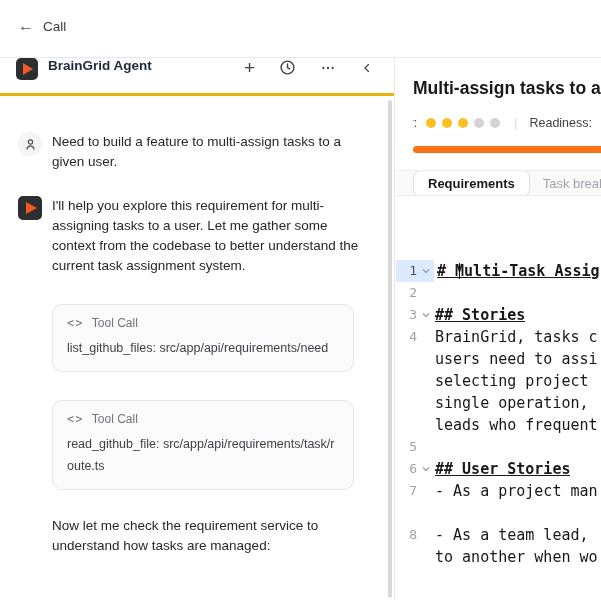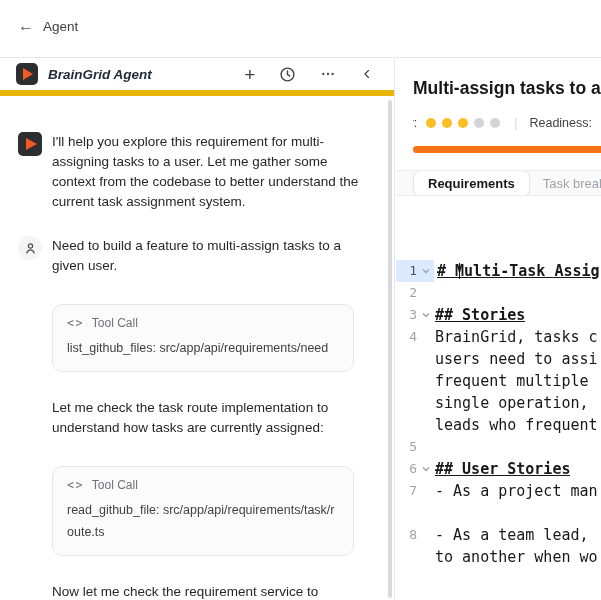--- a/index.html
+++ b/index.html
@@ -7,21 +7,21 @@
   .stage { position:relative; width:601px; height:600px; overflow:hidden; background:#fff; color:#27272a; }
 
   
   .back-btn { position:absolute; top:18px; left:18px; display:flex; align-items:center; gap:9px;
               font-size:13.5px; color:#3f3f46; cursor:pointer; }
   .back-btn .arr { font-size:16px; line-height:1; color:#52525b; }
 
   
   .agent-panel { position:absolute; left:0; top:57px; width:395px; height:543px;
                  border-top:1px solid #e5e7eb; border-right:1px solid #e5e7eb; background:#fff; overflow:hidden; }
-  .agent-header { height:38px; display:flex; align-items:center; padding:0 16px; border-bottom:6px solid #eab308;font-style:italic; }
+  .agent-header { height:38px; display:flex; align-items:flex-start; padding:0 16px; border-bottom:3px solid #eab308; }
   .logo { width:22px; height:22px; border-radius:5px; background:#2e2e30; display:flex; align-items:center; justify-content:center; flex:none; }
   .logo .tri { width:0; height:0; border-left:10px solid #f05a23; border-top:6px solid transparent; border-bottom:6px solid transparent; margin-left:2px; }
   .agent-title { font-size:13.5px; font-weight:700; color:#1f2937; margin-left:10px; flex:1; }
   .hdr-icons { display:flex; align-items:center; gap:24px; margin-right:4px; }
   .hdr-icons .ic { cursor:pointer; display:flex; align-items:center; color:#3f3f46; }
   .plus-ic { font-size:19px; font-weight:400; line-height:1; }
 
   .chat { padding:36px 24px 0 18px; }
   .msg { display:flex; gap:10px; margin-bottom:24px; }
   .msg-text { font-size:13.5px; line-height:20px; color:#27272a; width:324px; }
@@ -68,21 +68,21 @@
   .cursor-bar { position:absolute; left:0; top:3px; width:1.5px; height:16px; background:#111; }
   .code-text.caret { padding-left:3px; }
 </style>
 </head>
 <body>
 
 <div class="stage">
 
   <div class="back-btn">
     <span class="arr">←</span>
-    <span>Agent</span>
+    <span>Call</span>
   </div>
 
   <div class="agent-panel">
     <div class="agent-header">
       <span class="logo">
           <span class="tri"></span>
         </span>
       <span class="agent-title">BrainGrid Agent</span>
       <span class="hdr-icons">
         <span class="ic plus-ic">+</span>
@@ -103,45 +103,44 @@
           <svg width="14" height="14" viewBox="0 0 24 24" fill="none" stroke="#3f3f46" stroke-width="2" stroke-linecap="round" stroke-linejoin="round">
               <polyline points="14.5,6 8.5,12 14.5,18"></polyline>
             </svg>
         </span>
       </span>
     </div>
 
     <div class="chat">
 
       <div class="msg">
-        <span class="logo-sm">
-            <span class="tri"></span>
-          </span>
-        <div class="msg-text">I'll help you explore this requirement for multi-assigning tasks to a user. Let me gather some context from the codebase to better understand the current task assignment system.</div>
-      </div>
-
-      <div class="msg">
         <span class="avatar">
           <svg width="15" height="15" viewBox="0 0 24 24" fill="none" stroke="#52525b" stroke-width="2" stroke-linecap="round">
               <circle cx="12" cy="8" r="3.4"></circle>
               <path d="M6.2 19.2c1-3.4 3-5 5.8-5s4.8 1.6 5.8 5"></path>
             </svg>
         </span>
         <div class="msg-text">Need to build a feature to multi-assign tasks to a given user.</div>
+      </div>
+
+      <div class="msg">
+        <span class="logo-sm">
+            <span class="tri"></span>
+          </span>
+        <div class="msg-text">I'll help you explore this requirement for multi-assigning tasks to a user. Let me gather some context from the codebase to better understand the current task assignment system.</div>
       </div>
 
       <div class="tool-card">
         <div class="tool-label">
           <span class="code-ic">&lt;&gt;</span>
           <span>Tool Call</span>
         </div>
         <div class="tool-body">list_github_files: src/app/api/requirements/need</div>
       </div>
 
-      <div class="cont-text">Let me check the task route implementation to understand how tasks are currently assigned:</div>
 
       <div class="tool-card">
         <div class="tool-label">
           <span class="code-ic">&lt;&gt;</span>
           <span>Tool Call</span>
         </div>
         <div class="tool-body">read_github_file: src/app/api/requirements/task/route.ts</div>
       </div>
 
       <div class="cont-text">Now let me check the requirement service to understand how tasks are managed:</div>
@@ -224,21 +223,21 @@
             <span class="fold empty"></span>
           </span>
         <span class="code-text">users need to assi</span>
       </div>
 
       <div class="code-row">
         <span class="gutter">
             <span class="lnum"></span>
             <span class="fold empty"></span>
           </span>
-        <span class="code-text">frequent multiple</span>
+        <span class="code-text">selecting project</span>
       </div>
 
       <div class="code-row">
         <span class="gutter">
             <span class="lnum"></span>
             <span class="fold empty"></span>
           </span>
         <span class="code-text">single operation, </span>
       </div>
 

